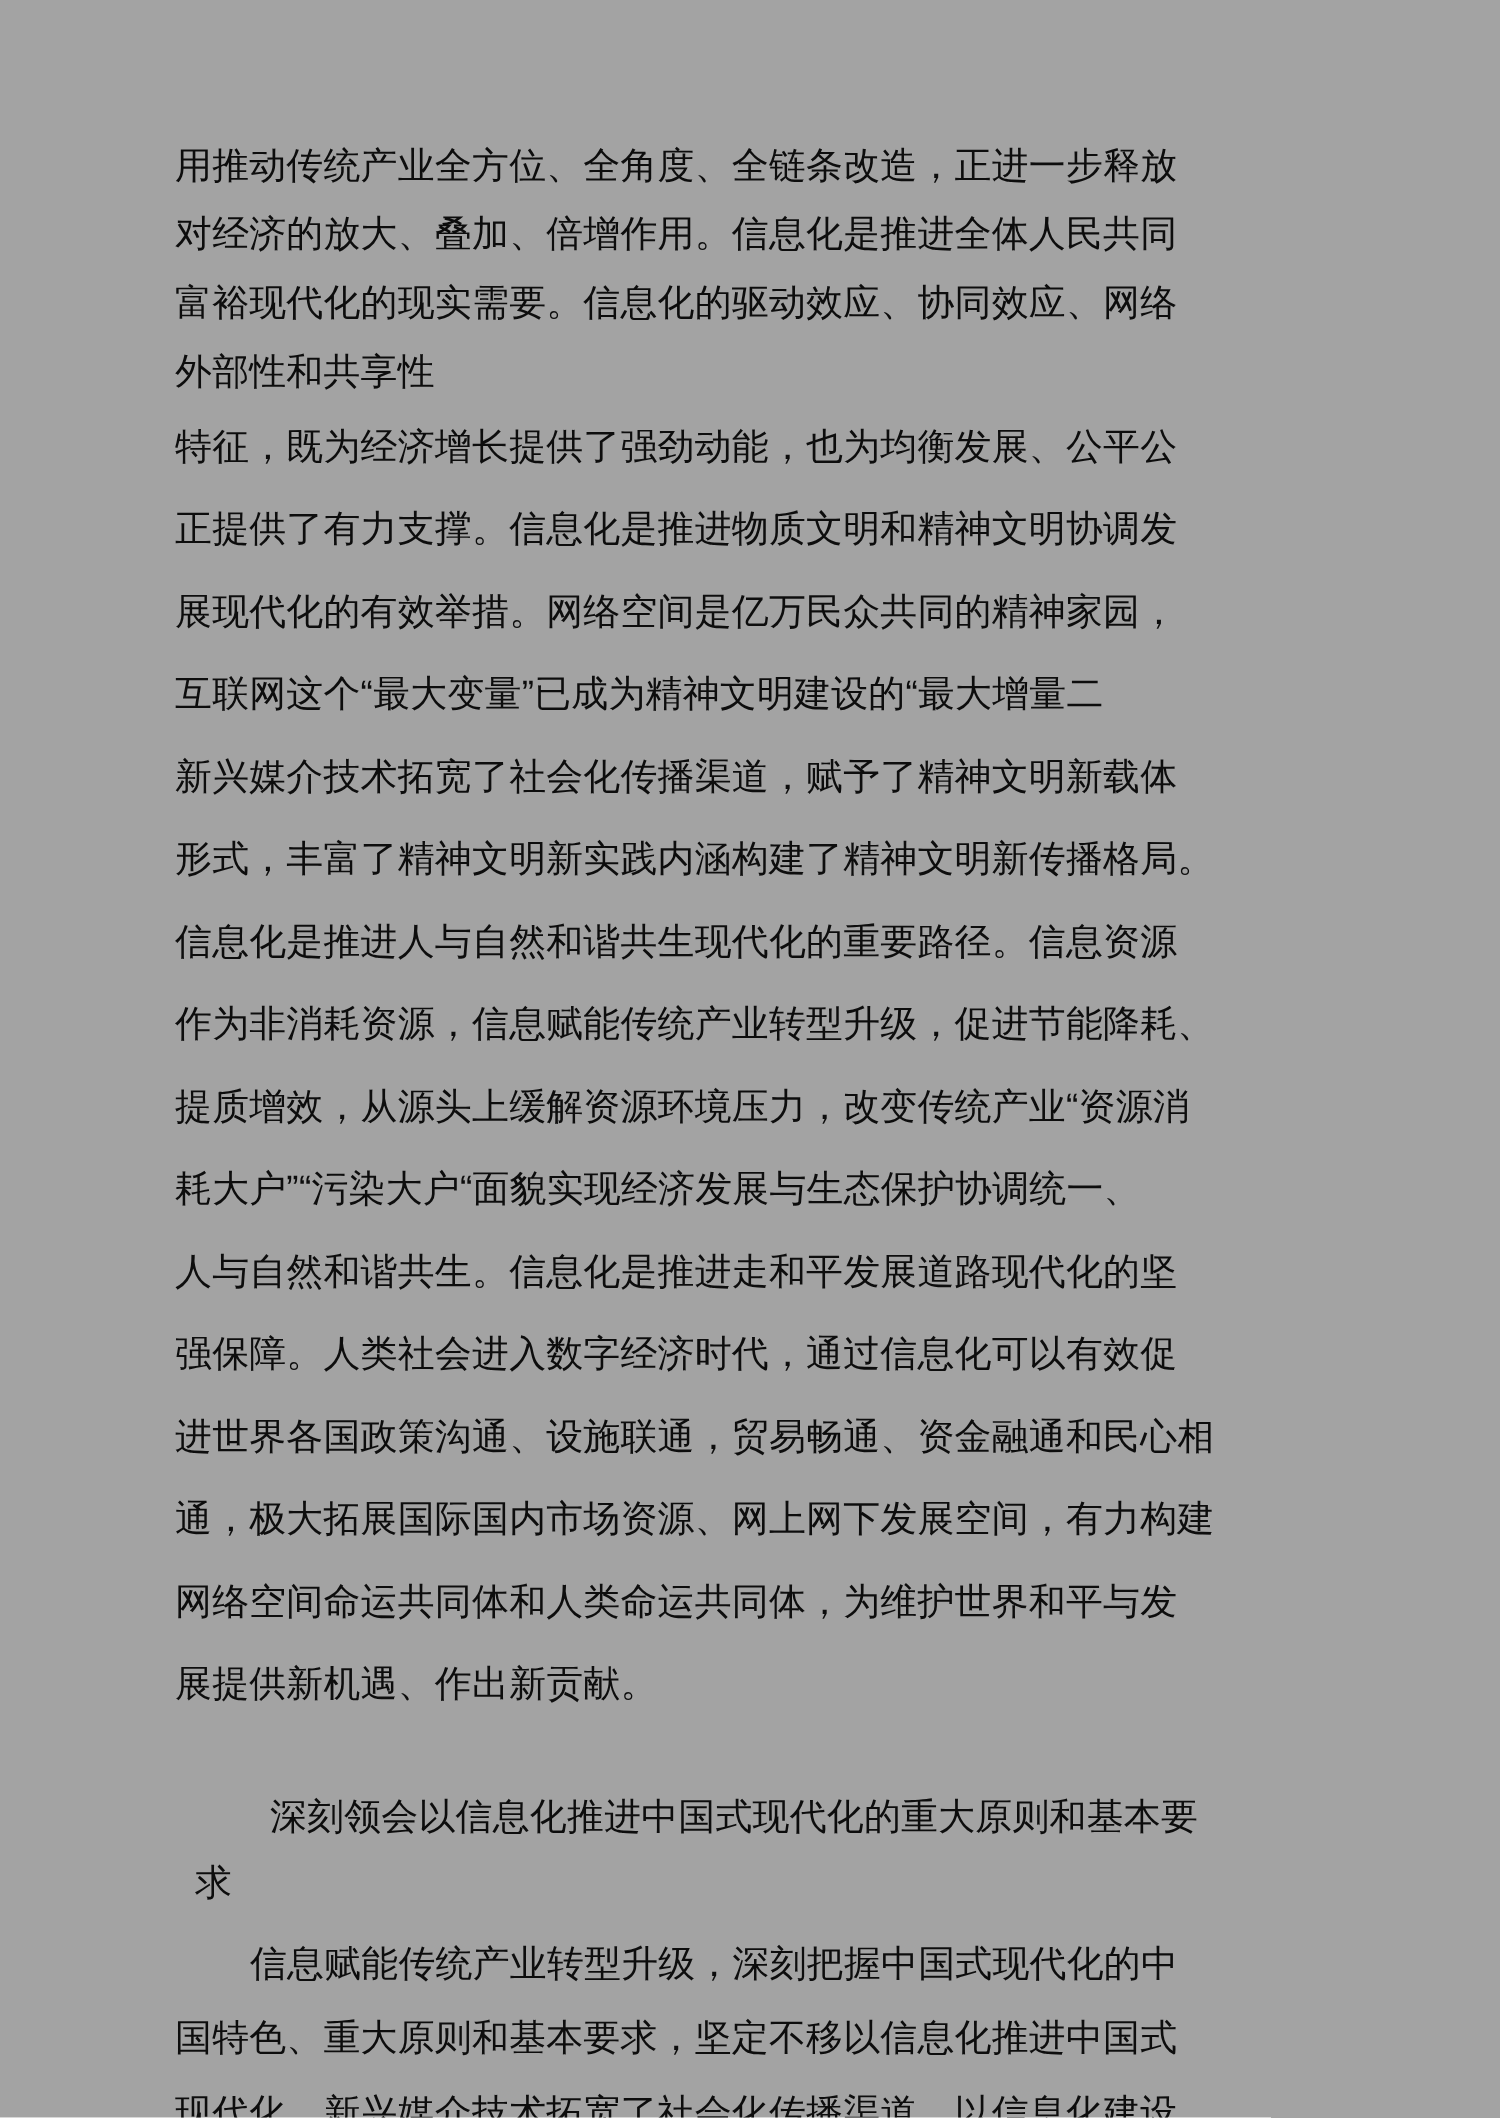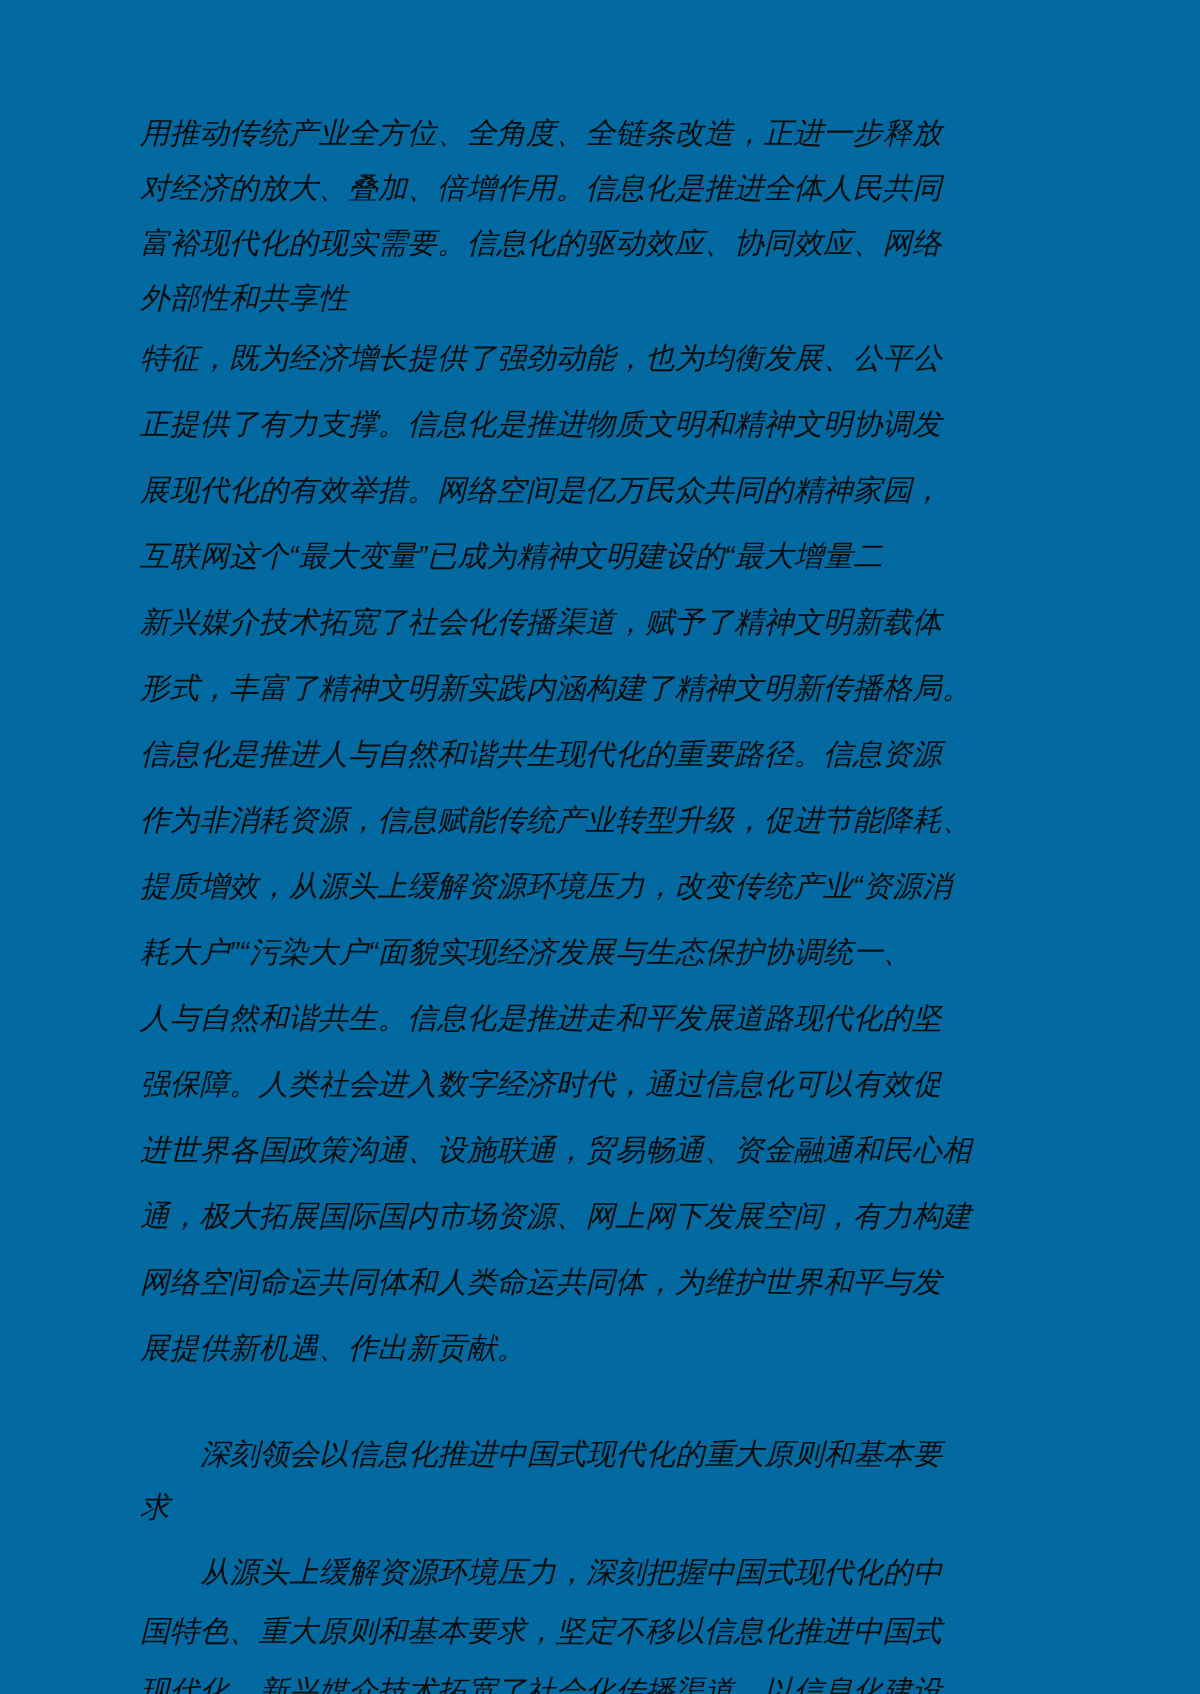--- a/index.html
+++ b/index.html
@@ -14,24 +14,23 @@
     color: #111111;
     position: relative;
     overflow: hidden;
   }
   .page {
     position: absolute;
     top: 0;
     left: 0;
     width: 1200px;
     height: 1694px;
-    background: #0369a1;
+    background: #a3a3a3;
     box-sizing: border-box;
     padding: 105px 148px 0 140px;
-    font-style: italic;
   }
   .doc-body {
     font-size: 29.5px;
     line-height: 54px;
     color: #0d0d0d;
     text-align: justify;
     text-justify: inter-ideograph;
     letter-spacing: 0.2px;
   }
   .para {
@@ -41,20 +40,21 @@
   .para.block-1 {
     line-height: 55px;
   }
   .para.block-2 {
     line-height: 66px;
   }
   .para.heading {
     margin-top: 46px;
     text-indent: 60px;
     line-height: 53px;
+    margin-left: 16px;
   }
   .para.block-3 {
     margin-top: 10px;
     text-indent: 60px;
     line-height: 58px;
   }
   .para.block-4 {
     line-height: 60px;
   }
 </style>
@@ -78,17 +78,17 @@
 提质增效，从源头上缓解资源环境压力，改变传统产业“资源消
 耗大户”“污染大户“面貌实现经济发展与生态保护协调统一、
 人与自然和谐共生。信息化是推进走和平发展道路现代化的坚
 强保障。人类社会进入数字经济时代，通过信息化可以有效促
 进世界各国政策沟通、设施联通，贸易畅通、资金融通和民心相
 通，极大拓展国际国内市场资源、网上网下发展空间，有力构建
 网络空间命运共同体和人类命运共同体，为维护世界和平与发
 展提供新机遇、作出新贡献。</p>
     <p class="para heading">深刻领会以信息化推进中国式现代化的重大原则和基本要
 求</p>
-    <p class="para block-3">从源头上缓解资源环境压力，深刻把握中国式现代化的中</p>
+    <p class="para block-3">信息赋能传统产业转型升级，深刻把握中国式现代化的中</p>
     <p class="para block-4">国特色、重大原则和基本要求，坚定不移以信息化推进中国式
 现代化，新兴媒介技术拓宽了社会化传播渠道，以信息化建设</p>
   </div>
 </div>
 
 </body></html>

